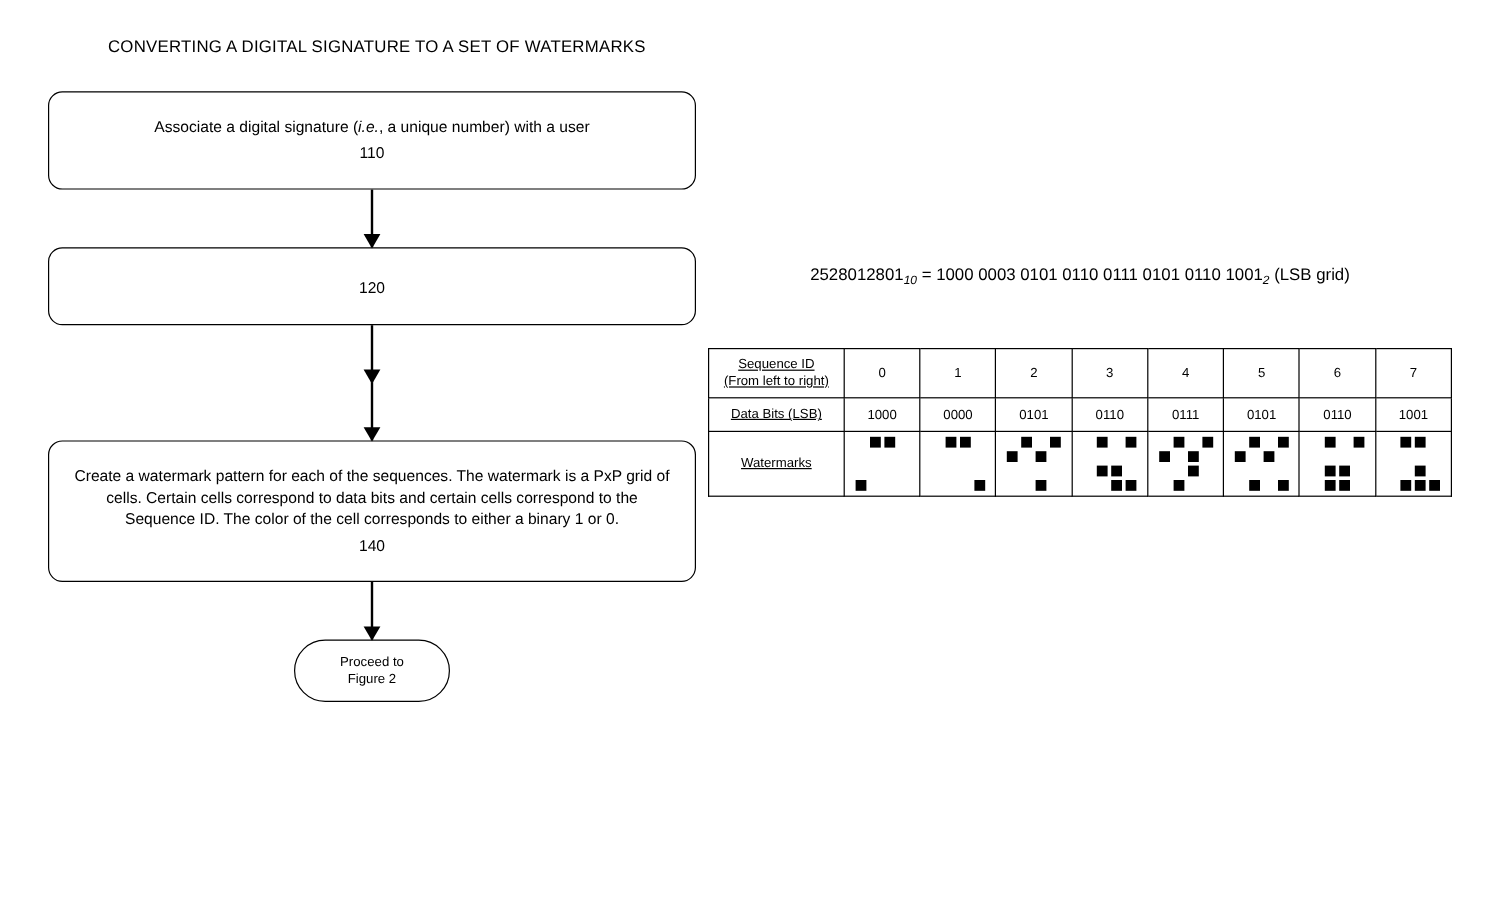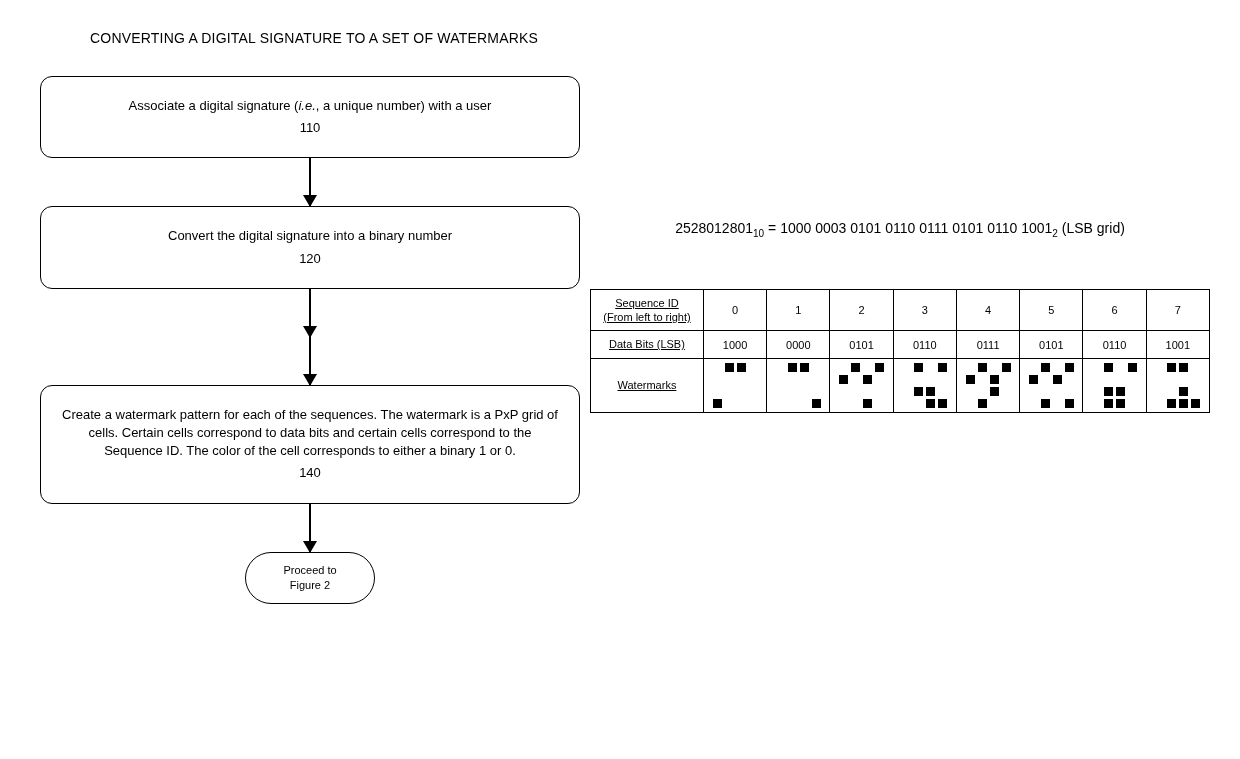--- a/index.html
+++ b/index.html
@@ -73,21 +73,21 @@
     justify-content: center;
     text-align: center;
     line-height: 1.3;
     font-size: 11px;
   }
   .equation {
     text-align: center;
     font-size: 14px;
     margin-bottom: 50px;
   }
-  sub { font-size: 10px; }
+  sub { font-size: 10px; font-style: italic; }
   .wm-table {
     border-collapse: collapse;
     width: 100%;
     font-size: 11px;
   }
   .wm-table th, .wm-table td {
     border: 1px solid #000;
     padding: 6px 4px;
     text-align: center;
     vertical-align: middle;
@@ -126,21 +126,20 @@
 
     <div class="flow">
 
       <div class="step">
         <span>Associate a digital signature (</span><i>i.e.</i><span>, a unique number) with a user</span>
         <span class="step-num">110</span>
       </div>
       <div class="arrow"></div>
 
       <div class="step">
-        <span>Convert the digital signature into a binary number</span>
         <span class="step-num">120</span>
       </div>
       <div class="arrow"></div>
 
       <div class="arrow"></div>
 
       <div class="step">
         <span>Create a watermark pattern for each of the sequences.  The watermark is a PxP grid of cells.  Certain cells correspond to data bits and certain cells correspond to the Sequence ID.  The color of the cell corresponds to either a binary 1 or 0.</span>
         <span class="step-num">140</span>
       </div>

